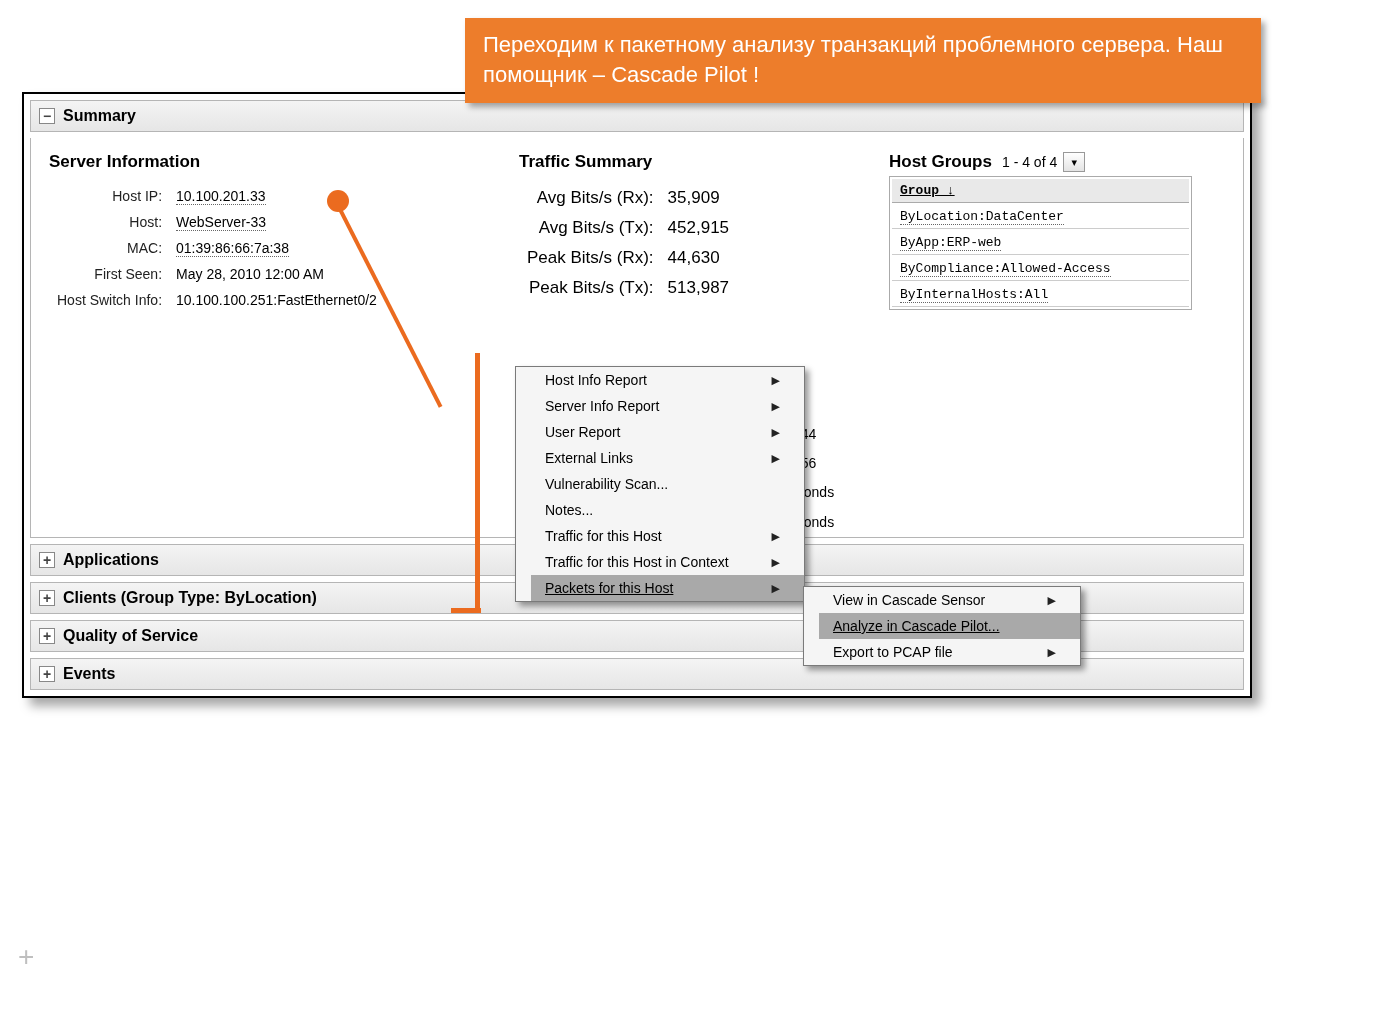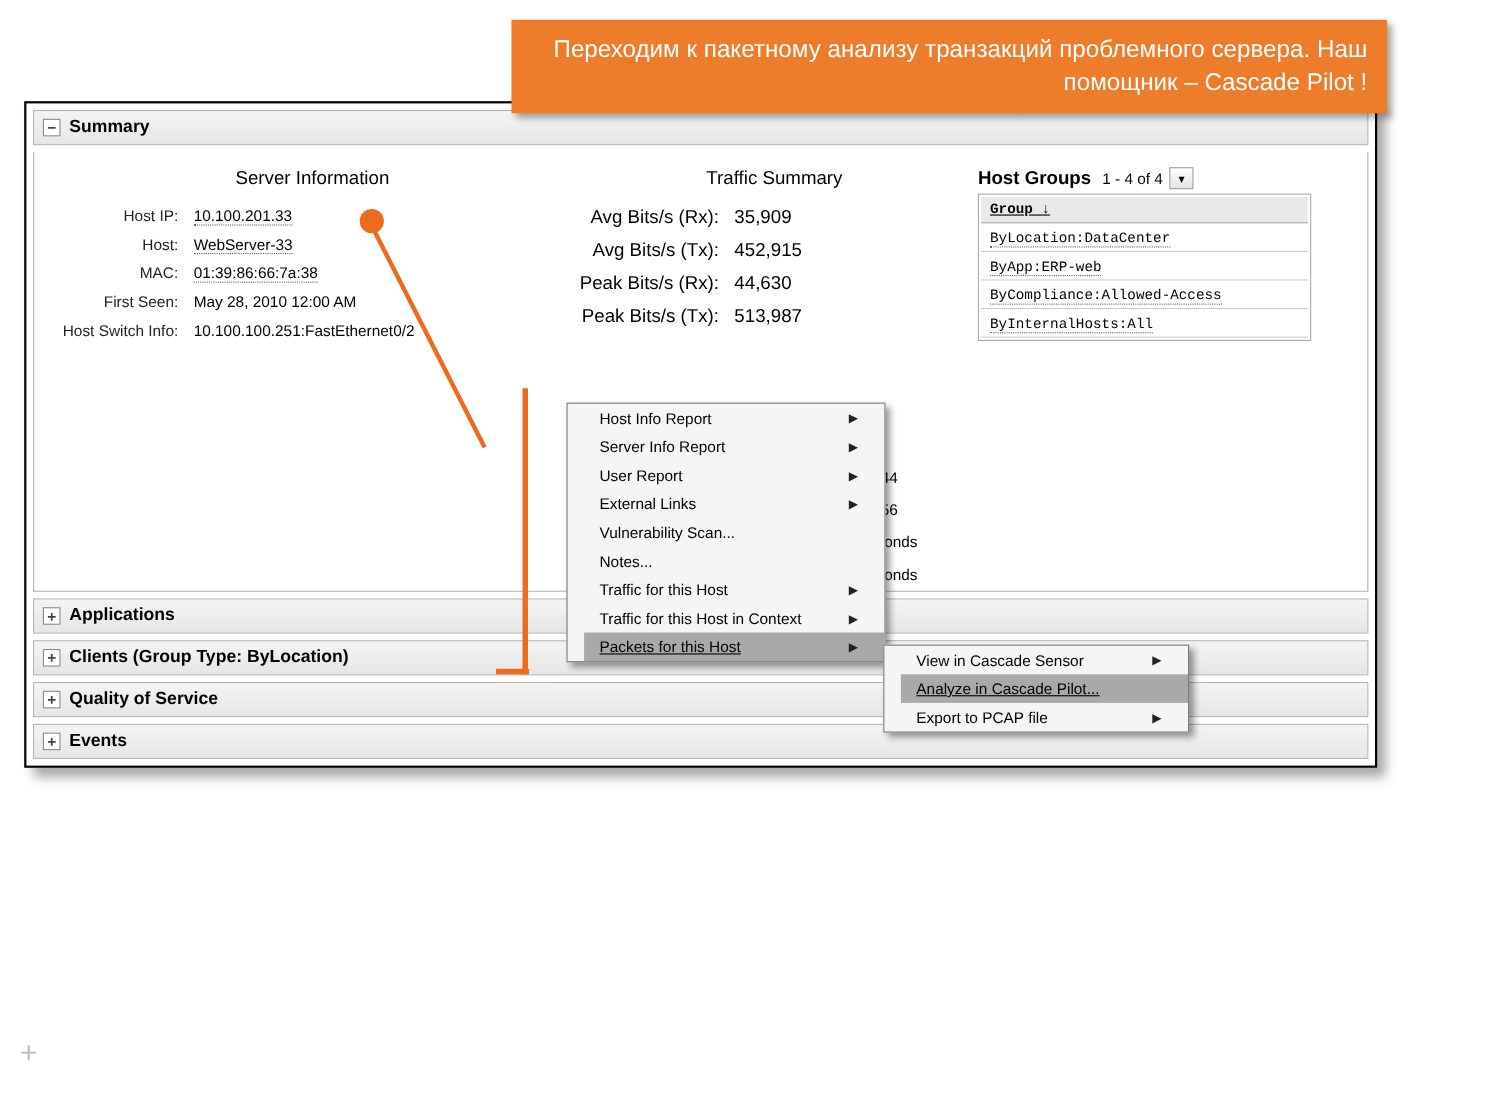--- a/index.html
+++ b/index.html
@@ -18,21 +18,20 @@
     left: 465px;
     top: 18px;
     width: 796px;
     background: #ed7d2b;
     color: #fff;
     font-size: 22px;
     padding: 12px 18px 14px 18px;
     line-height: 1.35;
     box-shadow: 4px 4px 6px rgba(0,0,0,0.35);
     z-index: 30;
-    text-align: right;
   }
   .app-frame {
     position: absolute;
     left: 22px;
     top: 92px;
     width: 1230px;
     border: 2px solid #000;
     background: #fff;
     box-shadow: 8px 8px 10px rgba(0,0,0,0.35);
   }
@@ -65,21 +64,21 @@
     border: 1px solid #b5b5b5;
     border-top: none;
     padding: 14px 18px 30px 18px;
     position: relative;
     min-height: 400px;
   }
   .cols { display: flex; align-items: flex-start; }
   .col-server { width: 470px; }
   .col-traffic { width: 370px; }
   .col-groups  { flex: 1; }
-  .col-h { font-weight: normal; font-size: 17px; margin-bottom: 10px; text-align: center; }
+  .col-h { font-weight: bold; font-size: 17px; margin-bottom: 10px; }
   .info-table td { padding: 4px 6px; vertical-align: top; font-size: 14px; }
   .info-table .lbl { text-align: right; color: #222; white-space: nowrap; }
   .dotted { border-bottom: 1px dotted #666; }
   .traffic-row td { padding: 4px 6px; font-size: 17px; text-align: left; }
   .traffic-row .lbl { text-align: right; white-space: nowrap; }
   .hg-hdr { display: flex; align-items: center; margin-bottom: 4px; }
   .hg-title { font-weight: bold; font-size: 17px; margin-right: 10px; }
   .hg-count { font-size: 14px; margin-right: 6px; }
   .dd-btn {
     width: 22px; height: 20px;

